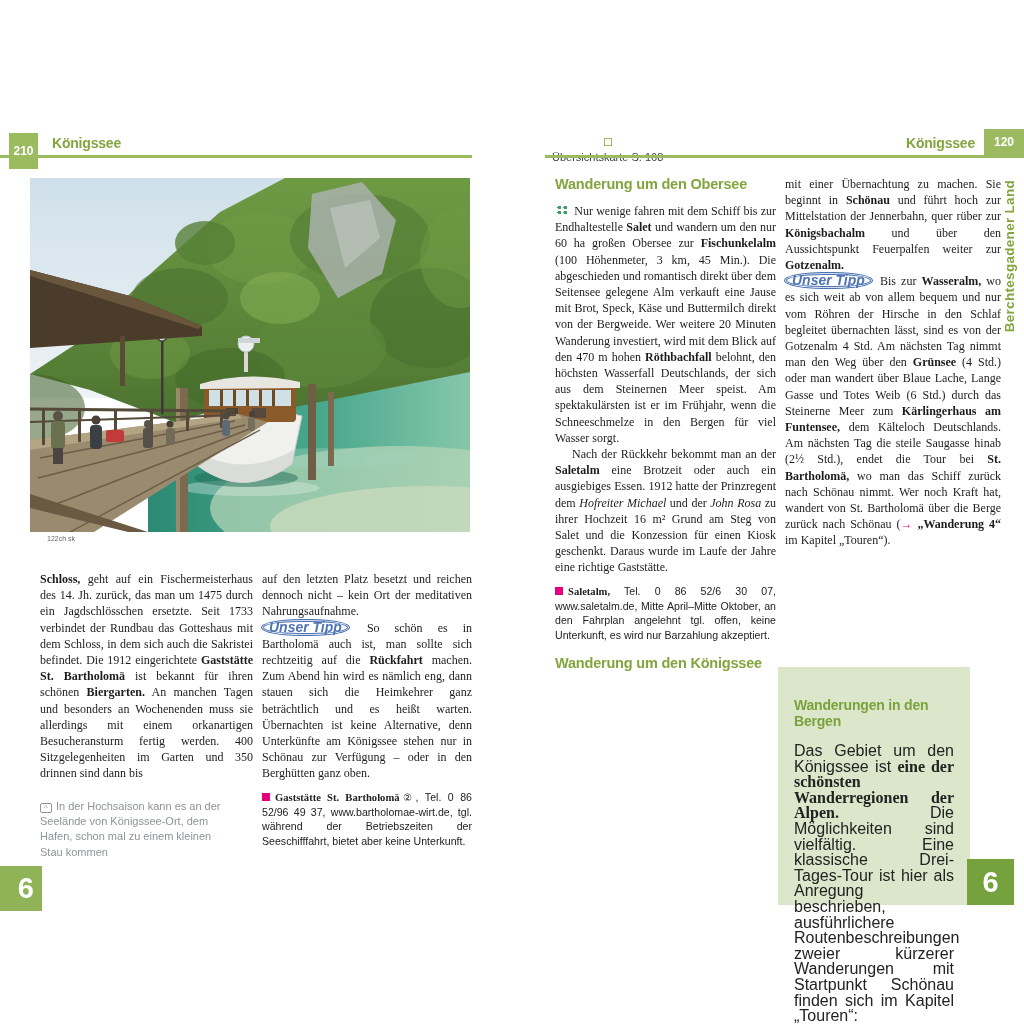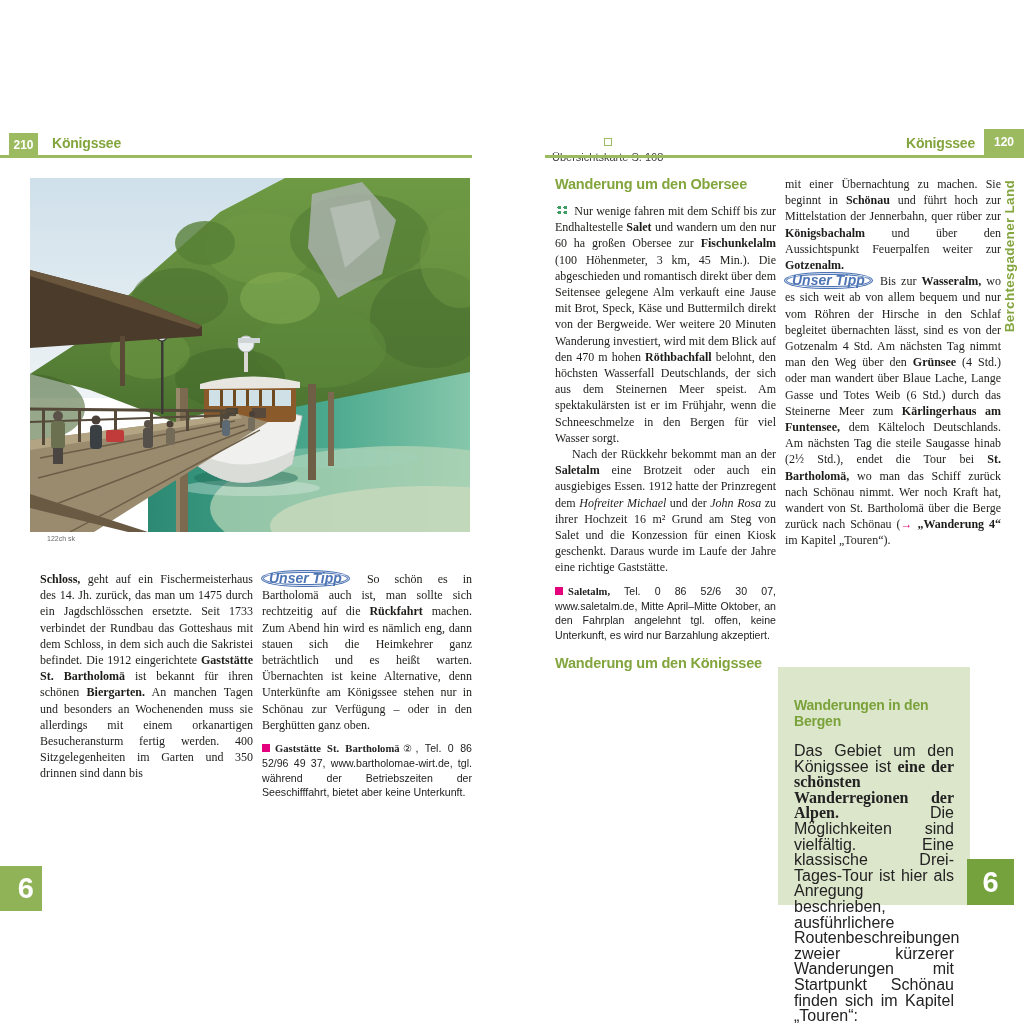--- a/index.html
+++ b/index.html
@@ -77,21 +77,21 @@
     font-weight:bold; font-size:14px; color:#7aa23a; letter-spacing:-0.2px; margin-bottom:14px; }
   .info-title::before { content:""; position:absolute; left:-10px; right:-12px; top:-3px; bottom:-3px;
     background:#f2e240; z-index:-1; transform:rotate(-1.6deg);
     clip-path:polygon(3% 12%, 99% 0, 100% 88%, 96% 100%, 0 100%, 2% 55%); }
   .info-box .para { font-family:"Liberation Sans", sans-serif; font-size:16px;
     line-height:15.6px; color:#222; }
 </style>
 </head>
 <body>
 
-<div class="hdr-box" style="left:9px; top:133px; width:29px; height:24px;">210</div>
+<div class="hdr-box" style="left:9px; top:133px; width:29px; height:36px;">210</div>
 <div class="hdr-title" style="left:52px; top:135px;">Königssee</div>
 <div class="hdr-rule" style="left:0; top:155px; width:472px;"></div>
 
 <div class="map-ref">
   <span class="map-icon"></span>
   <span>Übersichtskarte S. 168</span>
 </div>
 <div class="hdr-title" style="left:860px; top:135px; width:115px; text-align:right;">Königssee</div>
 <div class="hdr-box" style="left:984px; top:129px; width:40px; height:26px;">120</div>
 <div class="hdr-rule" style="left:545px; top:155px; width:479px;"></div>
@@ -210,24 +210,28 @@
         <rect x="218" y="239" width="7" height="14" rx="3" fill="#756d5d"></rect>
     </g>
   </svg>
 </div>
 <div class="photo-credit">122ch sk</div>
 
 <div class="col" style="left:40px; top:571px; width:213px;">
   <div>
       <p class="para "><span class="b">Schloss,</span><span> geht auf ein Fischermeisterhaus des 14. Jh. zurück, das man um 1475 durch ein Jagdschlösschen ersetzte. Seit 1733 verbindet der Rundbau das Gotteshaus mit dem Schloss, in dem sich auch die Sakristei befindet. Die 1912 eingerichtete </span><span class="b">Gaststätte St. Bartholomä</span><span> ist bekannt für ihren schönen </span><span class="b">Biergarten.</span><span> An manchen Tagen und besonders an Wochenenden muss sie allerdings mit einem orkanartigen Besucheransturm fertig werden. 400 Sitzgelegenheiten im Garten und 350 drinnen sind dann bis</span></p>
     </div>
+  <div class="photo-note">
+    <span class="photo-ref-icon">^</span><span>In der Hochsaison kann es an der Seelände von Königssee-Ort, dem Hafen, schon mal zu einem kleinen Stau kommen</span>
+  </div>
 </div>
 
 <div class="col" style="left:262px; top:571px; width:210px;">
   <div>
+      <p class="para "><span>auf den letzten Platz besetzt und reichen dennoch nicht – kein Ort der meditativen Nahrungsaufnahme.</span></p>
       <p class="para "><span class="tip-badge">Unser Tipp</span><span> So schön es in Bartholomä auch ist, man sollte sich rechtzeitig auf die </span><span class="b">Rückfahrt</span><span> machen. Zum Abend hin wird es nämlich eng, dann stauen sich die Heimkehrer ganz beträchtlich und es heißt warten. Übernachten ist keine Alternative, denn Unterkünfte am Königssee stehen nur in Schönau zur Verfügung – oder in den Berghütten ganz oben.</span></p>
     </div>
   <div style="margin-top:8px;">
       <p class="para listing"><span class="listing-bullet-icon"></span><span class="b">Gaststätte St. Bartholomä</span><span class="circ">②</span><span>, Tel. 0 86 52/96 49 37, www.bartholomae-wirt.de, tgl. während der Betriebszeiten der Seeschifffahrt, bietet aber keine Unterkunft.</span></p>
     </div>
 </div>
 
 <div class="chapter-tab tab-left">6</div>
 
 <div class="col" style="left:555px; top:176px; width:221px;">

